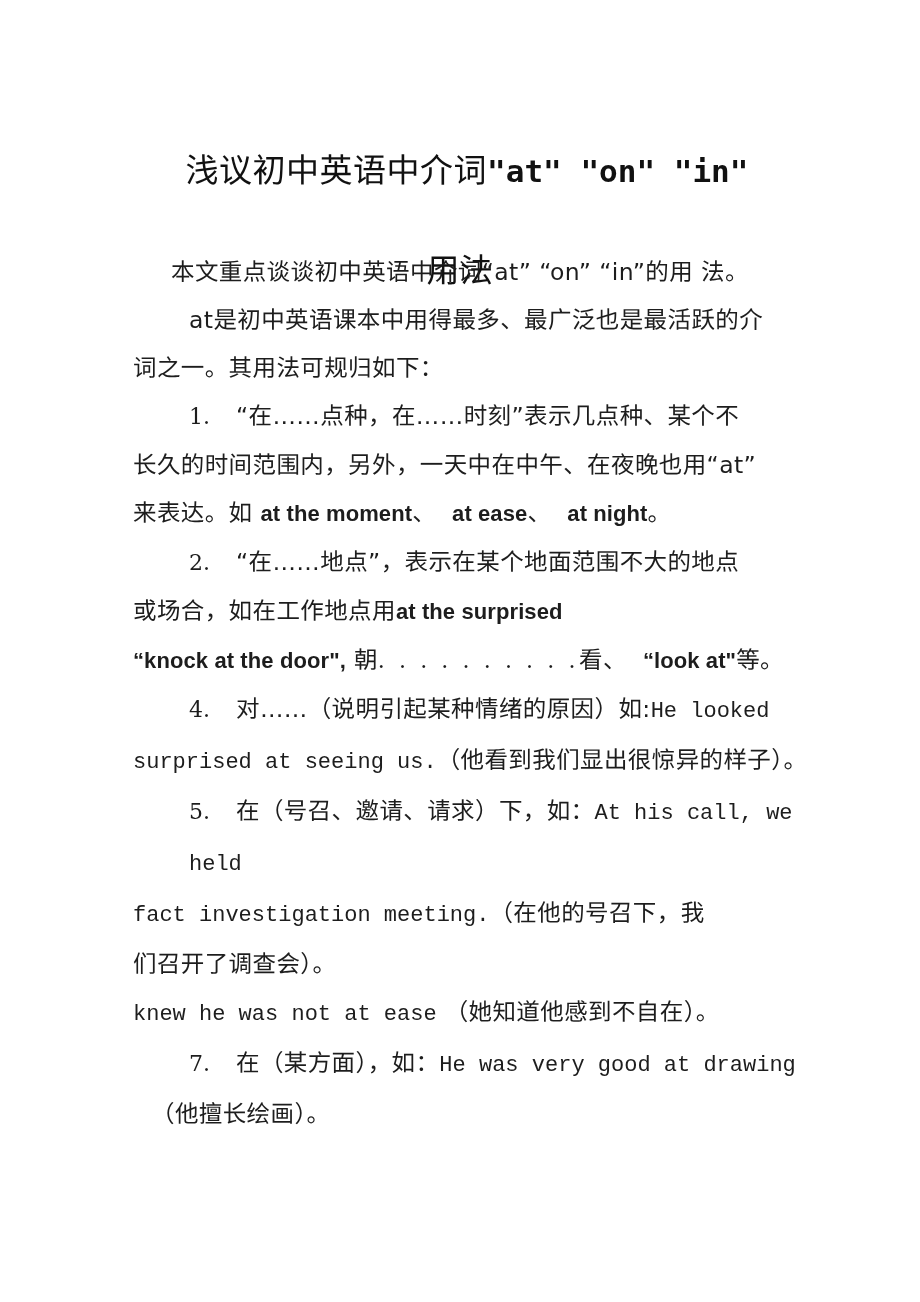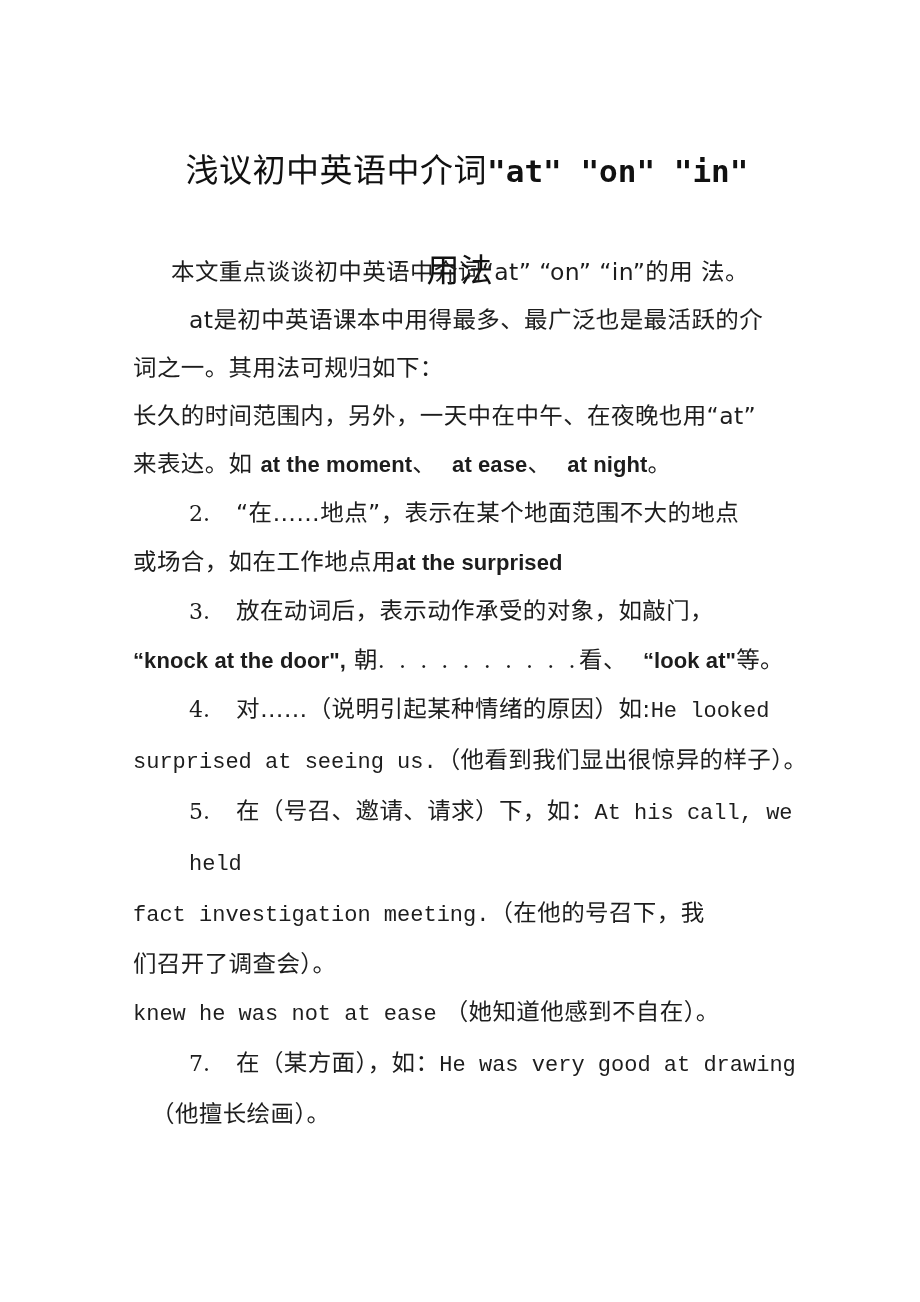--- a/index.html
+++ b/index.html
@@ -120,27 +120,27 @@
     <span class="title-line-2">用法</span>
   </div>
 
   <div class="body-text">
 
     <p class="para indent-1"><span class="cn">本文重点谈谈初中英语中介词“at” “on” “in”的用  法。</span></p>
 
     <p class="para indent-2"><span class="cn">at是初中英语课本中用得最多、最广泛也是最活跃的介</span></p>
     <p class="para indent-0"><span class="cn">词之一。其用法可规归如下：</span></p>
 
+    <p class="para indent-2"><span class="num">1.</span><span class="gap-lg"></span><span class="cn">“在……点种，在……时刻”表示几点种、某个不</span></p>
     <p class="para indent-0"><span class="cn">长久的时间范围内，另外，一天中在中午、在夜晚也用“at”</span></p>
     <p class="para indent-0"><span class="cn">来表达。如</span><span class="gap-sm"></span><span class="en">at the moment</span><span class="cn">、</span><span class="gap-md"></span><span class="en">at ease</span><span class="cn">、</span><span class="gap-md"></span><span class="en">at night</span><span class="cn">。</span></p>
 
     <p class="para indent-2"><span class="num">2.</span><span class="gap-lg"></span><span class="cn">“在……地点”，表示在某个地面范围不大的地点</span></p>
     <p class="para indent-0"><span class="cn">或场合，如在工作地点用</span><span class="en">at the surprised</span></p>
 
-    <p class="para indent-2"><span class="num">3.</span><span class="gap-lg"></span><span class="cn">放在动词后，表示动作承受的对象，如敲门，</span></p>
     <p class="para indent-0"><span class="en">“knock at the door",</span><span class="gap-sm"></span><span class="cn">朝</span><span class="leader">. . . . . . . . . .</span><span class="cn">看、</span><span class="gap-md"></span><span class="en">“look at"</span><span class="cn">等。</span></p>
 
     <p class="para indent-2"><span class="num">4.</span><span class="gap-lg"></span><span class="cn">对……（说明引起某种情绪的原因）如:</span><span class="en-light">He looked</span></p>
     <p class="para indent-0"><span class="en-light">surprised at seeing us.</span><span class="cn">（他看到我们显出很惊异的样子）。</span></p>
 
     <p class="para indent-2"><span class="num">5.</span><span class="gap-lg"></span><span class="cn">在（号召、邀请、请求）下，如：</span><span class="en-light">At his call, we held</span></p>
     <p class="para indent-0"><span class="en-light">fact investigation meeting.</span><span class="cn">（在他的号召下，我</span></p>
     <p class="para indent-0"><span class="cn">们召开了调查会）。</span></p>
 
     <p class="para indent-0"><span class="en-light">knew he was not at ease</span><span class="gap-sm"></span><span class="cn">（她知道他感到不自在）。</span></p>

